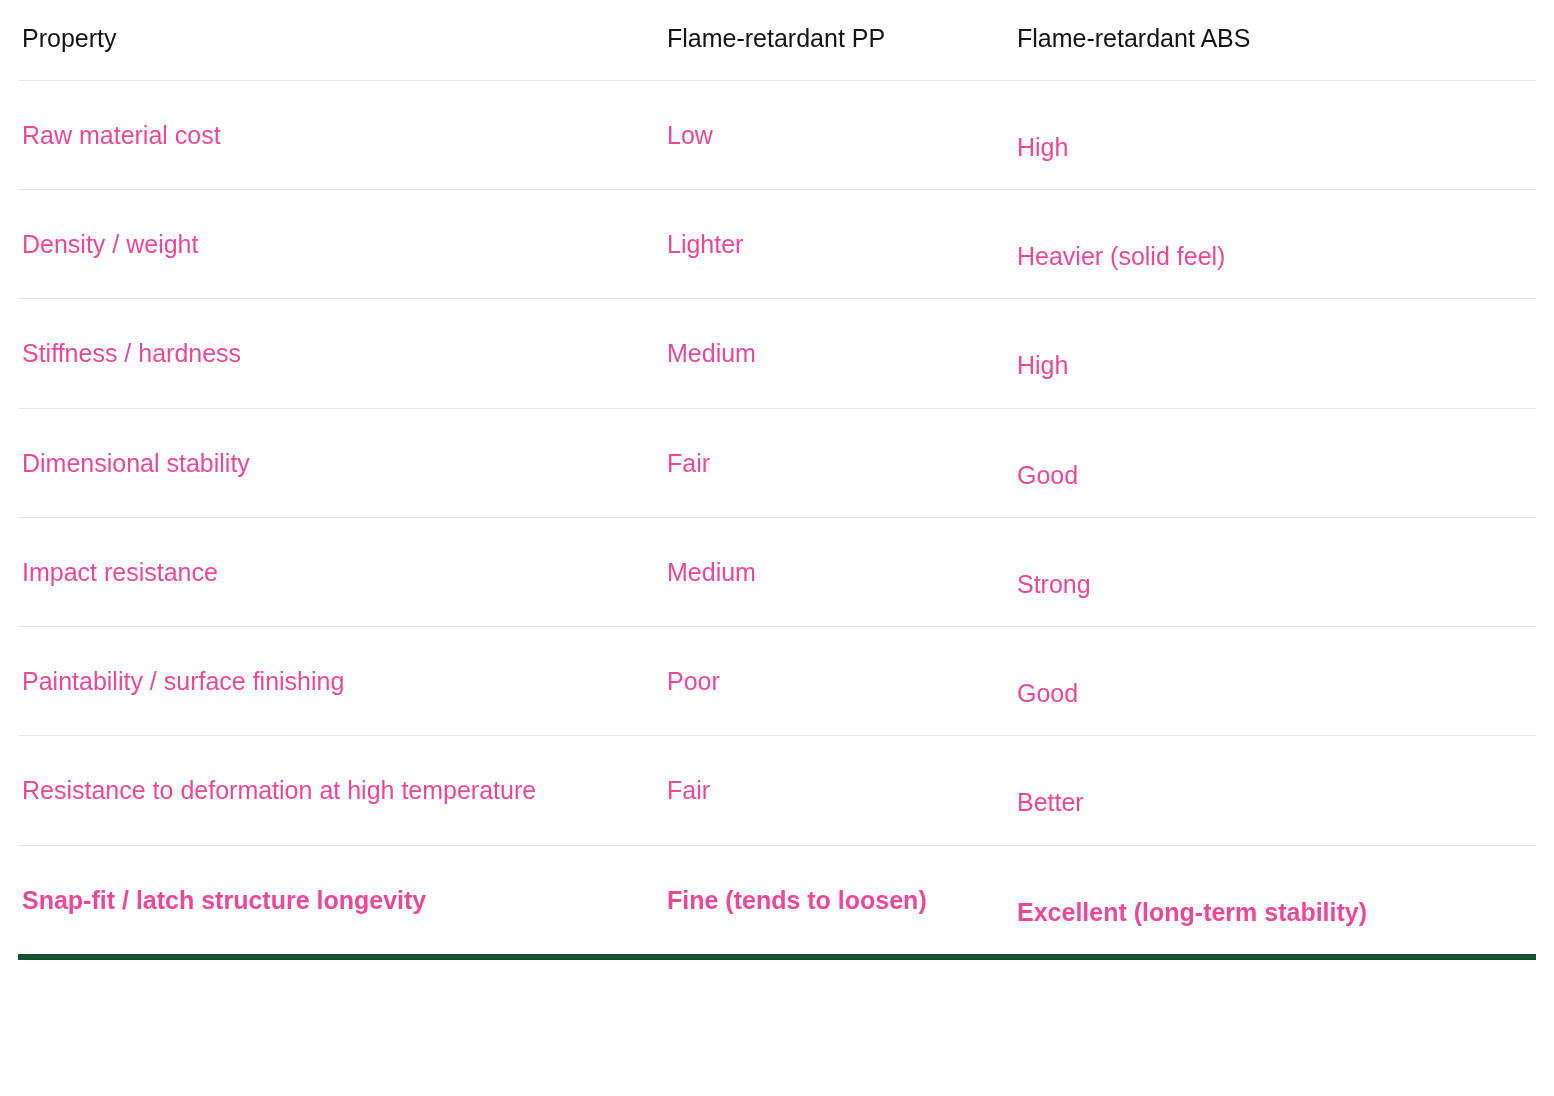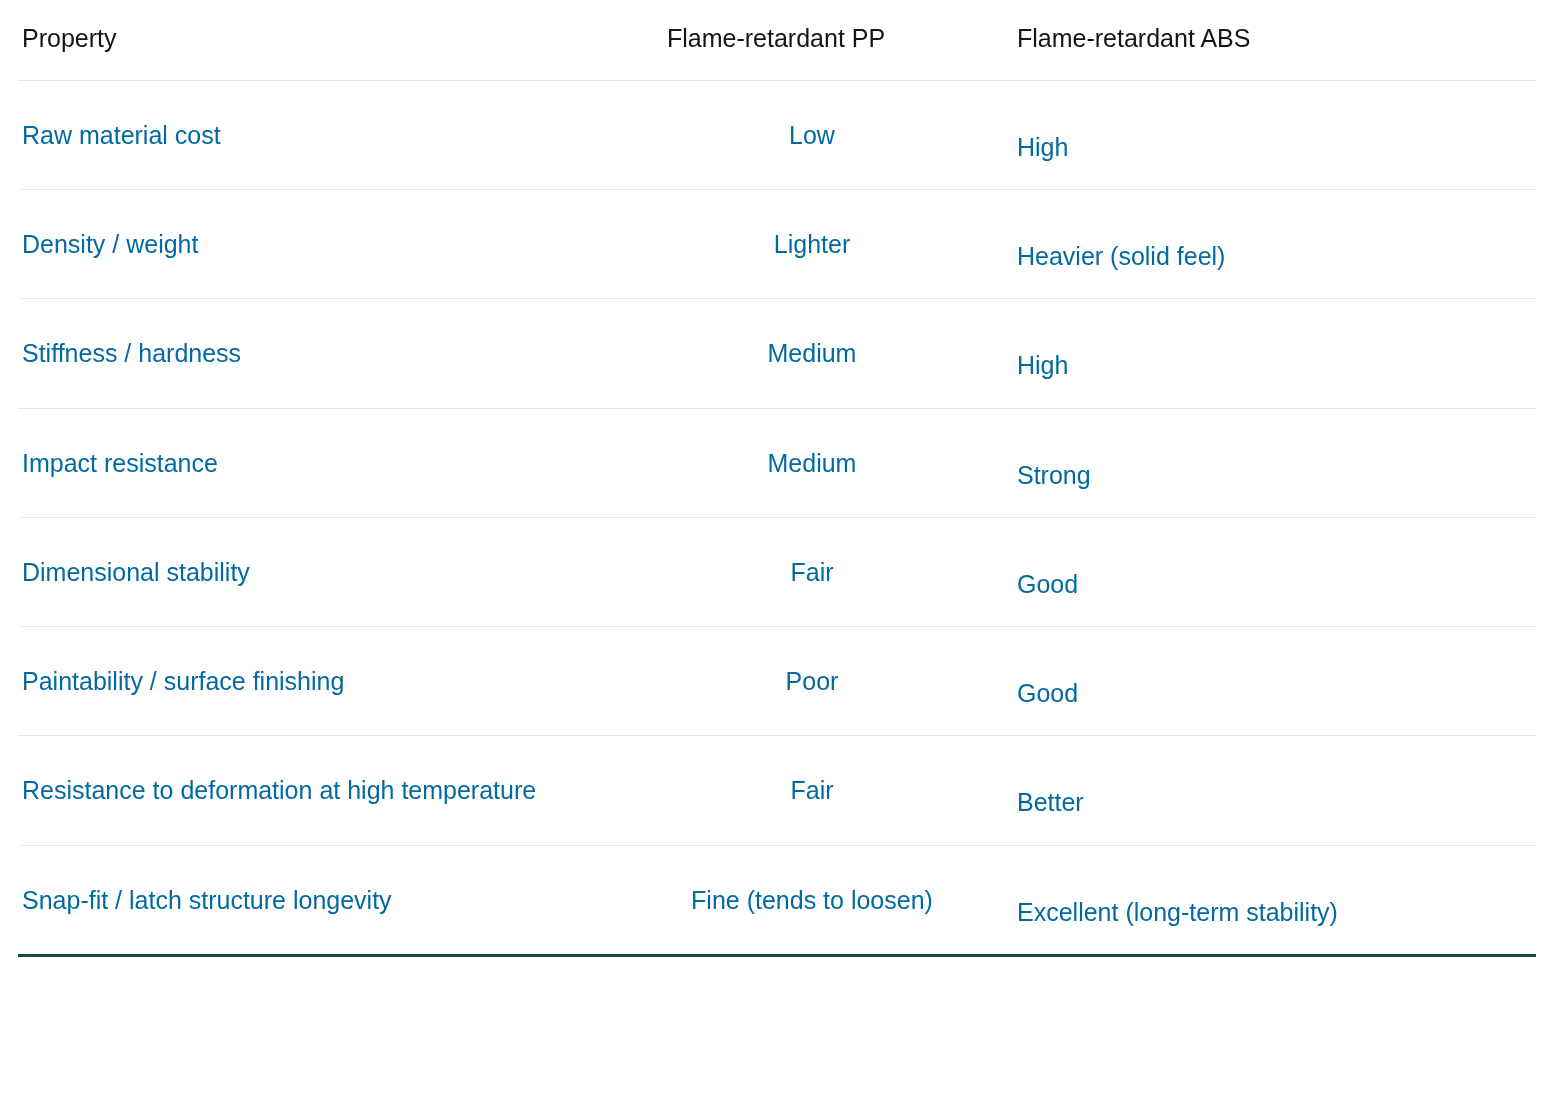--- a/index.html
+++ b/index.html
@@ -35,34 +35,35 @@
     line-height: 1.35;
     color: #151515;
     padding: 22px 10px 24px 4px;
     border-bottom: 1px solid #e6e6e6;
     vertical-align: middle;
   }
   table.compare td {
     text-align: left;
     font-size: 25px;
     line-height: 1.45;
-    color: #0369a1;
+    color: #ec4899;
     padding: 24px 10px 24px 4px;
     border-bottom: 1px solid #e6e6e6;
     vertical-align: middle;
     font-weight: 400;
   }
   table.compare tr:last-child td {
-    border-bottom: 3px solid #14532d;
+    border-bottom: 6px solid #14532d;
+    font-weight: bold;
   }
   .cell-wrap {
     display: block;
   }
   
-  td.col-pp .cell-wrap { max-width: 290px; text-align: center; }
+  td.col-pp .cell-wrap { max-width: 290px; }
   td.col-abs .cell-wrap { max-width: 470px; margin-top: 24px; }
   th.col-prop .cell-wrap { max-width: 600px; }
   td.col-prop .cell-wrap { max-width: 600px; }
 </style>
 </head>
 <body>
 
 <div class="page">
   <table class="compare">
     <colgroup>
@@ -112,38 +113,38 @@
           </td>
         <td class="col-pp">
             <span class="cell-wrap">Medium</span>
           </td>
         <td class="col-abs">
             <span class="cell-wrap">High</span>
           </td>
       </tr>
       <tr>
         <td class="col-prop">
+            <span class="cell-wrap">Dimensional stability</span>
+          </td>
+        <td class="col-pp">
+            <span class="cell-wrap">Fair</span>
+          </td>
+        <td class="col-abs">
+            <span class="cell-wrap">Good</span>
+          </td>
+      </tr>
+      <tr>
+        <td class="col-prop">
             <span class="cell-wrap">Impact resistance</span>
           </td>
         <td class="col-pp">
             <span class="cell-wrap">Medium</span>
           </td>
         <td class="col-abs">
             <span class="cell-wrap">Strong</span>
-          </td>
-      </tr>
-      <tr>
-        <td class="col-prop">
-            <span class="cell-wrap">Dimensional stability</span>
-          </td>
-        <td class="col-pp">
-            <span class="cell-wrap">Fair</span>
-          </td>
-        <td class="col-abs">
-            <span class="cell-wrap">Good</span>
           </td>
       </tr>
       <tr>
         <td class="col-prop">
             <span class="cell-wrap">Paintability / surface finishing</span>
           </td>
         <td class="col-pp">
             <span class="cell-wrap">Poor</span>
           </td>
         <td class="col-abs">

